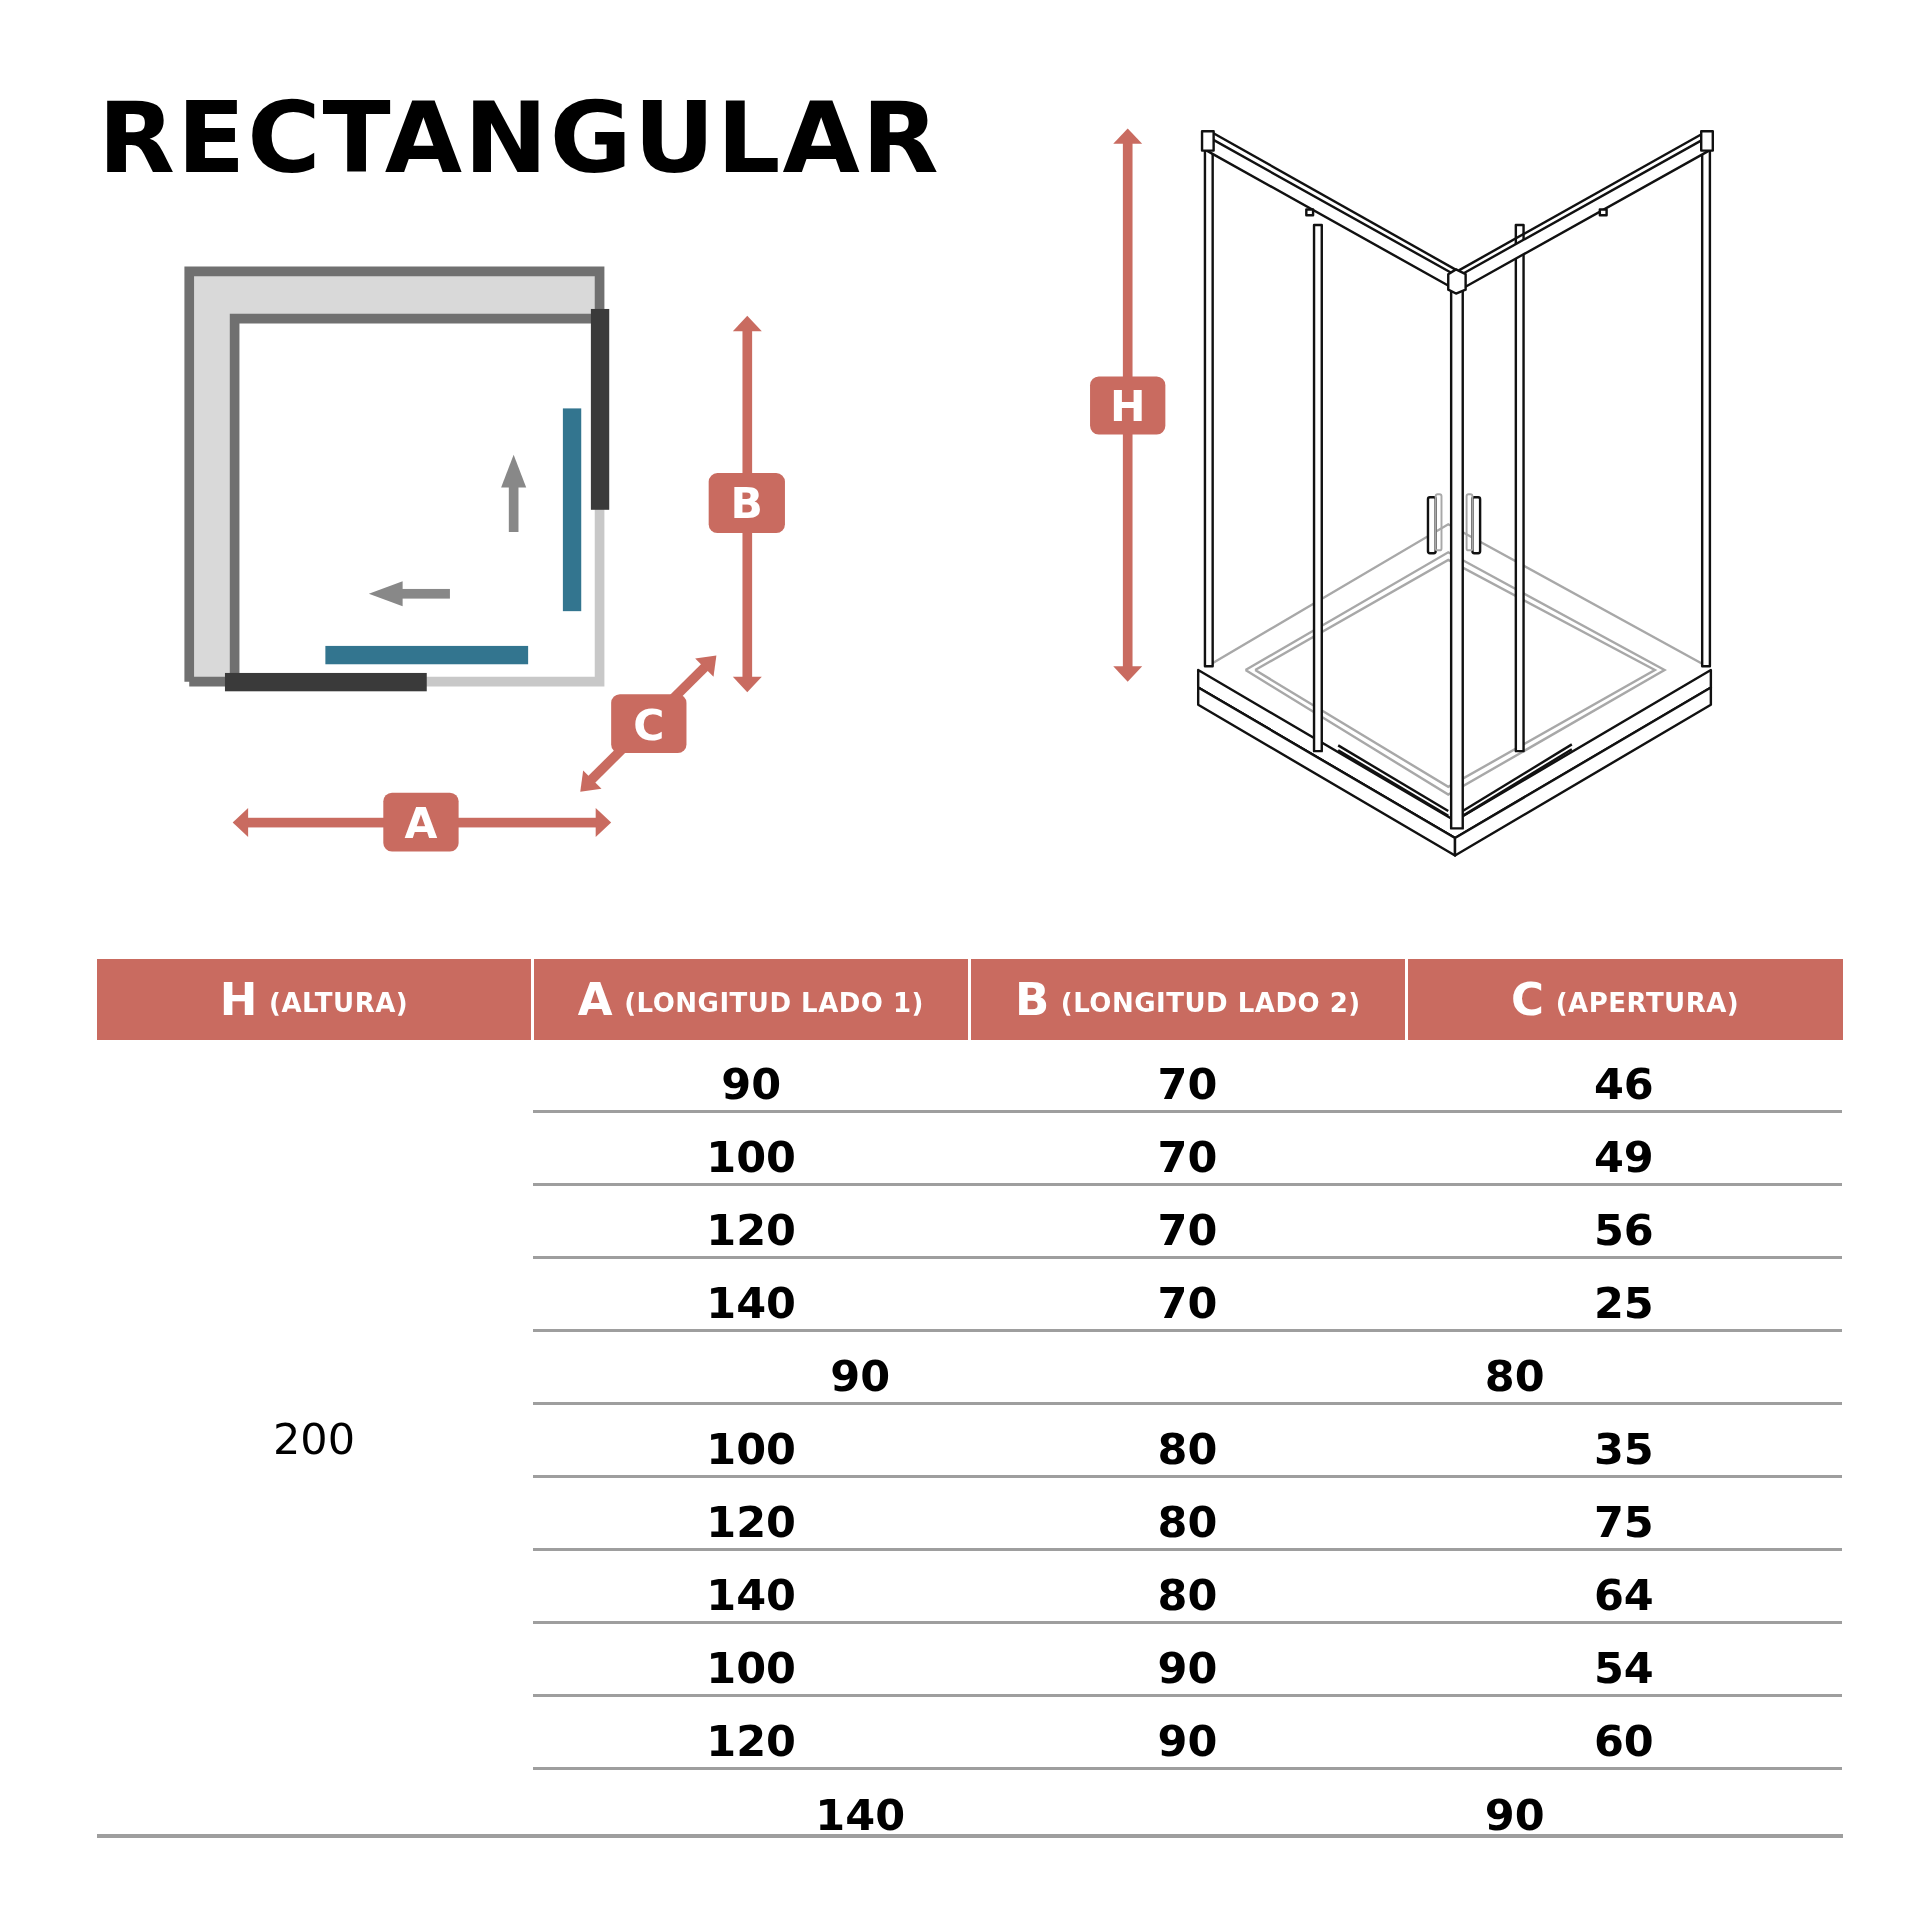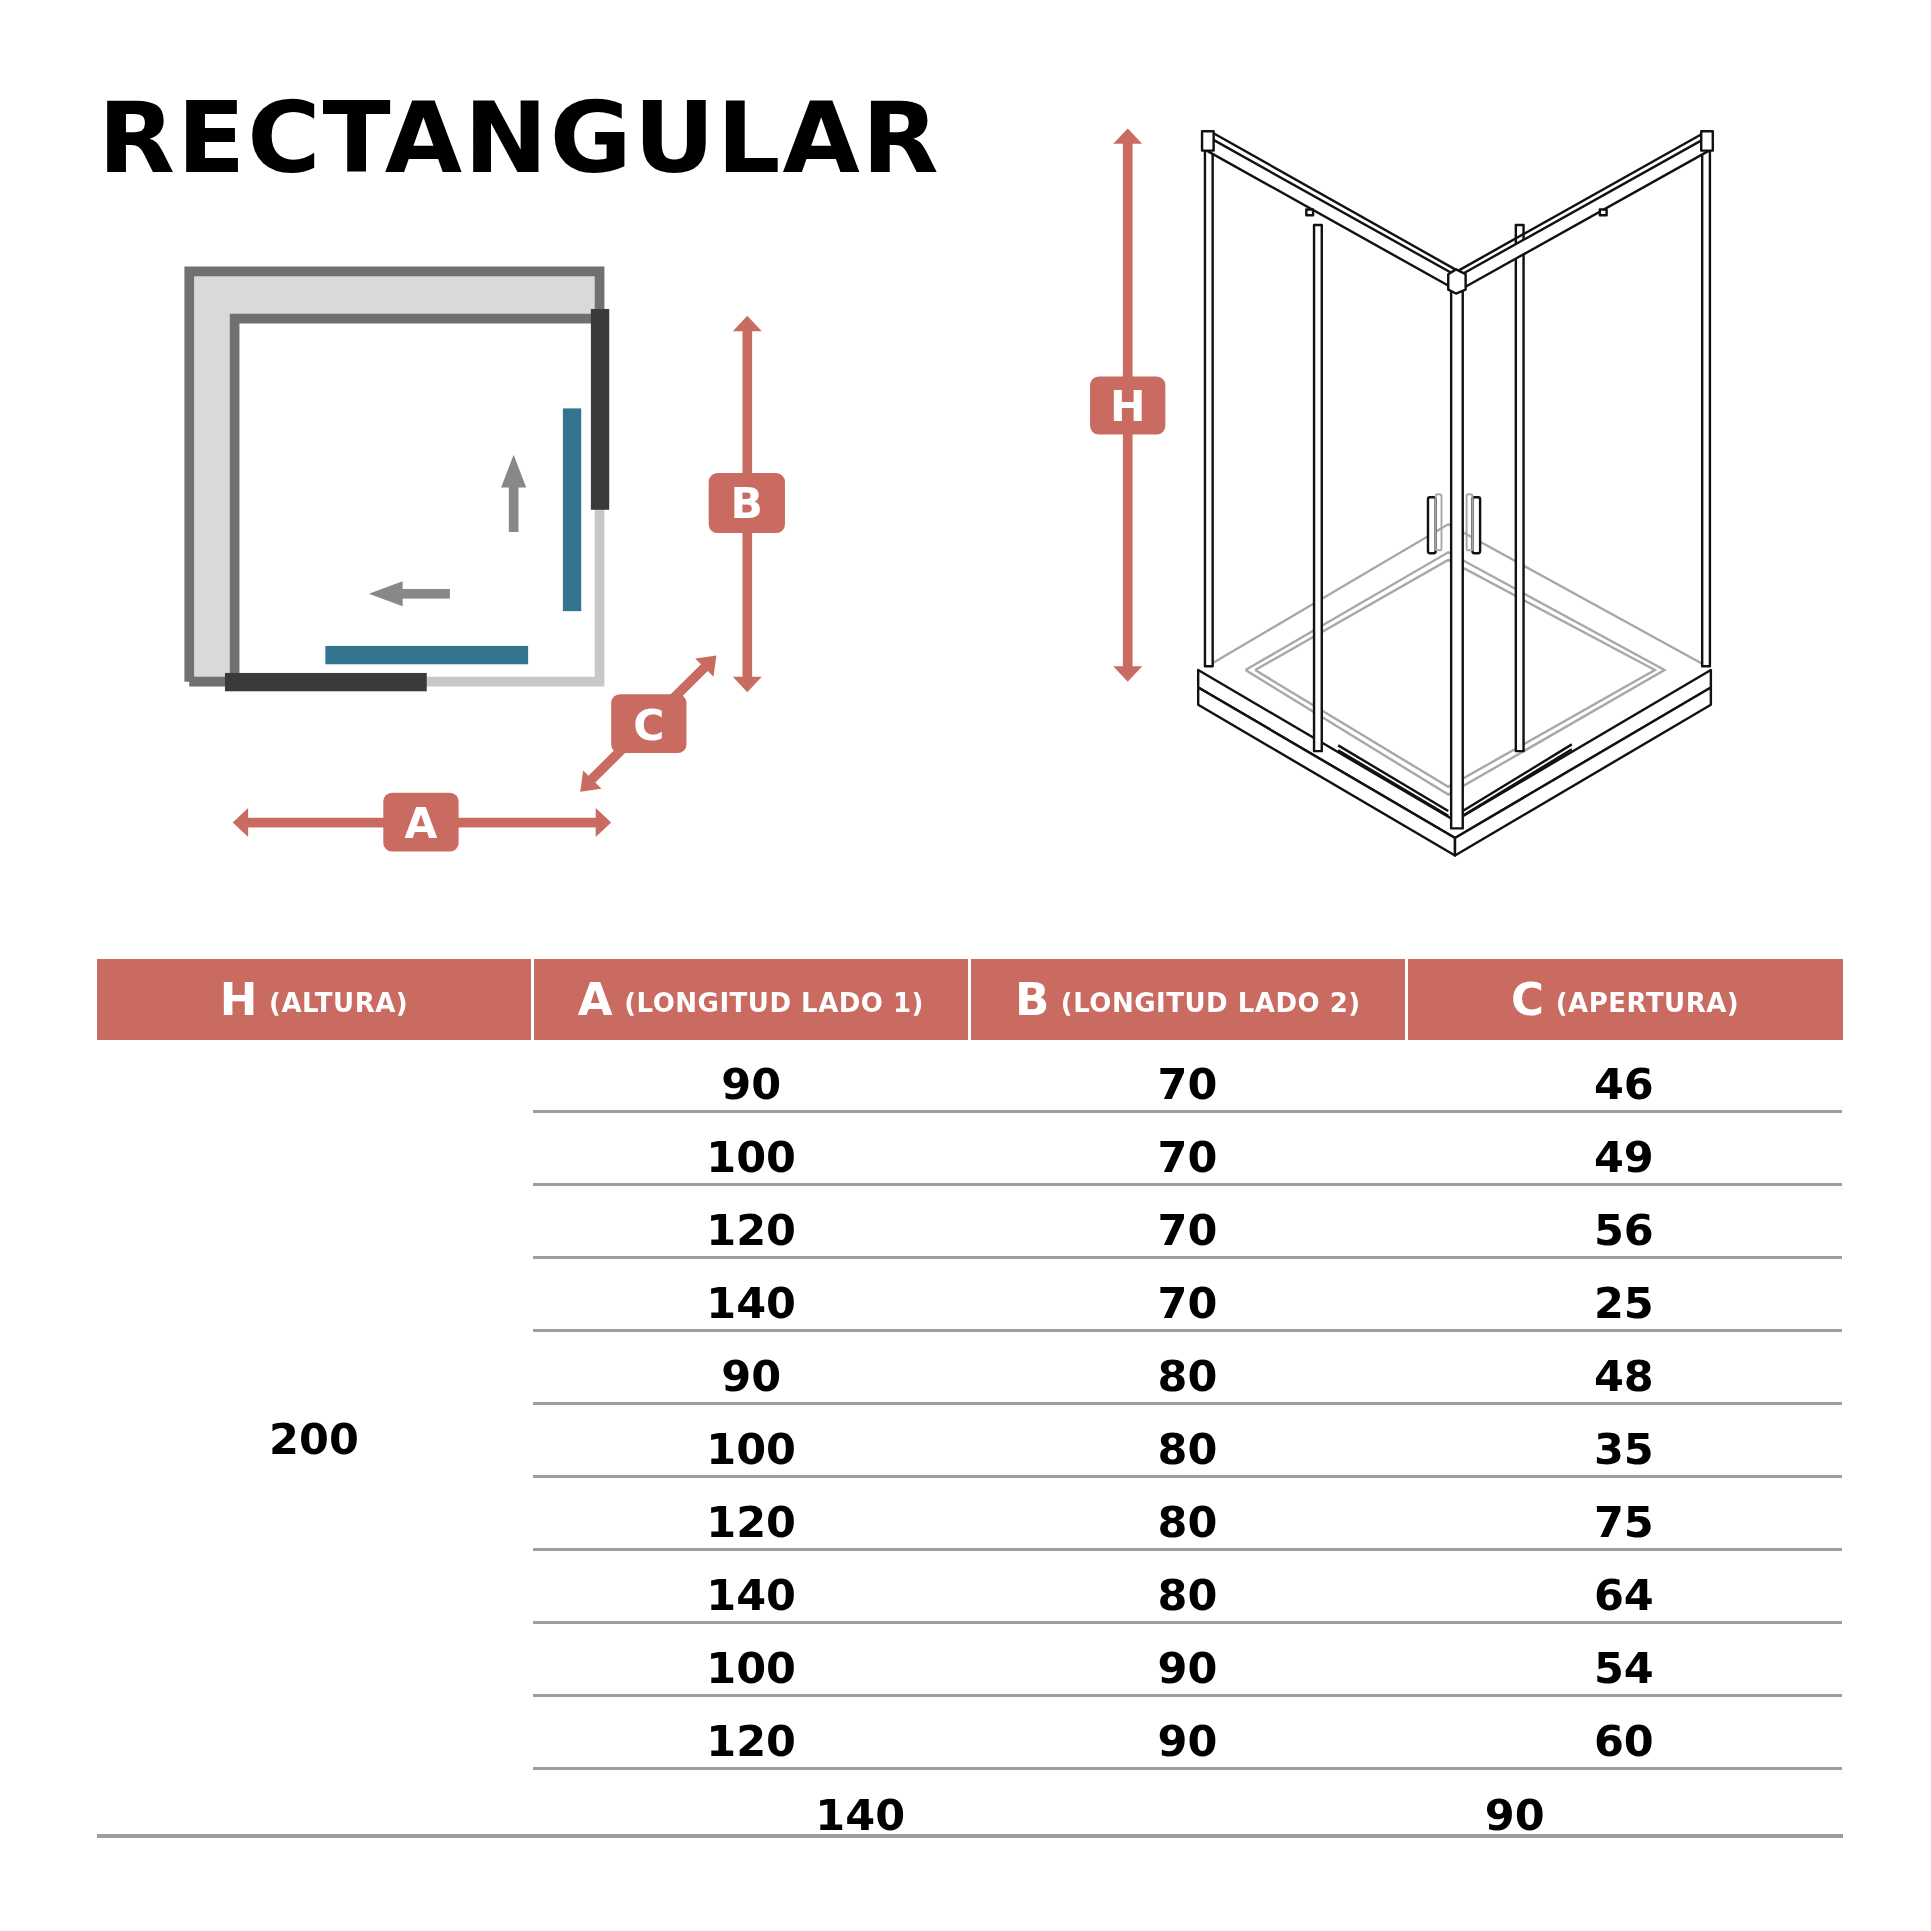--- a/index.html
+++ b/index.html
@@ -13,21 +13,21 @@
   .spec-table { position: absolute; left: 97px; top: 959px; width: 1746px; }
   .thead { display: flex; height: 81px; }
   .th { flex: 0 0 auto; height: 81px; background: #C96B60; color: #fff; display: flex;
         align-items: center; justify-content: center; box-sizing: border-box; gap: 11.6px; }
   .th + .th { margin-left: 2.9px; }
   .th .big { font-size: 45px; font-weight: bold; font-family: "DejaVu Sans", sans-serif; }
   .th .small { font-size: 26px; font-weight: bold; font-family: "DejaVu Sans", sans-serif; padding-top: 7.7px; letter-spacing: 0.5px; }
 
   .tbody { position: relative; height: 798px; }
   .hcell { position: absolute; left: 0; top: 0; width: 434px; height: 798px; display: flex;
-           align-items: center; justify-content: center; font-size: 43px; font-weight: bold;
+           align-items: center; justify-content: center; font-size: 43px; font-weight: normal;
            font-family: "DejaVu Sans", sans-serif; }
   .rows { position: absolute; left: 436px; top: 0; width: 1309px; }
   .row { display: flex; height: 73px; box-sizing: border-box; border-bottom: 3.9px solid #9E9E9E; }
   .cell { flex: 1 1 0; display: flex; align-items: center; justify-content: center;
           font-size: 43px; font-weight: bold; font-family: "DejaVu Sans", sans-serif; padding-top: 1.9px; margin-top: 16px; }
   .bottom-rule { position: absolute; left: 0; top: 794px; width: 1746px; height: 3.9px; background: #9E9E9E; }
 
   .badge-text { font-family: "DejaVu Sans", sans-serif; font-weight: bold; fill: #fff; font-size: 44px; }
 </style>
 </head>
@@ -185,21 +185,20 @@
           <div class="cell">56</div>
         </div>
         <div class="row">
           <div class="cell">140</div>
           <div class="cell">70</div>
           <div class="cell">25</div>
         </div>
         <div class="row">
           <div class="cell">90</div>
           <div class="cell">80</div>
-          <div class="cell">48</div>
         </div>
         <div class="row">
           <div class="cell">100</div>
           <div class="cell">80</div>
           <div class="cell">35</div>
         </div>
         <div class="row">
           <div class="cell">120</div>
           <div class="cell">80</div>
           <div class="cell">75</div>

